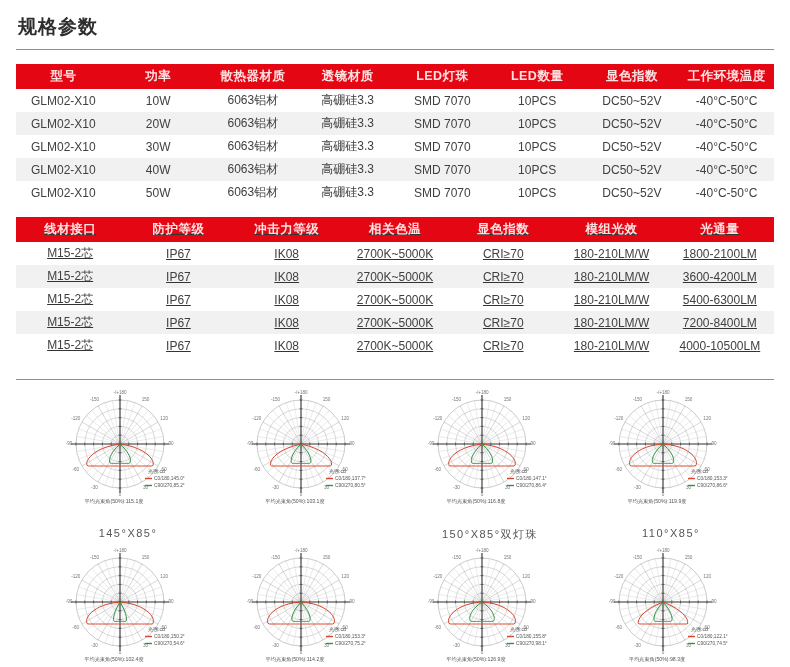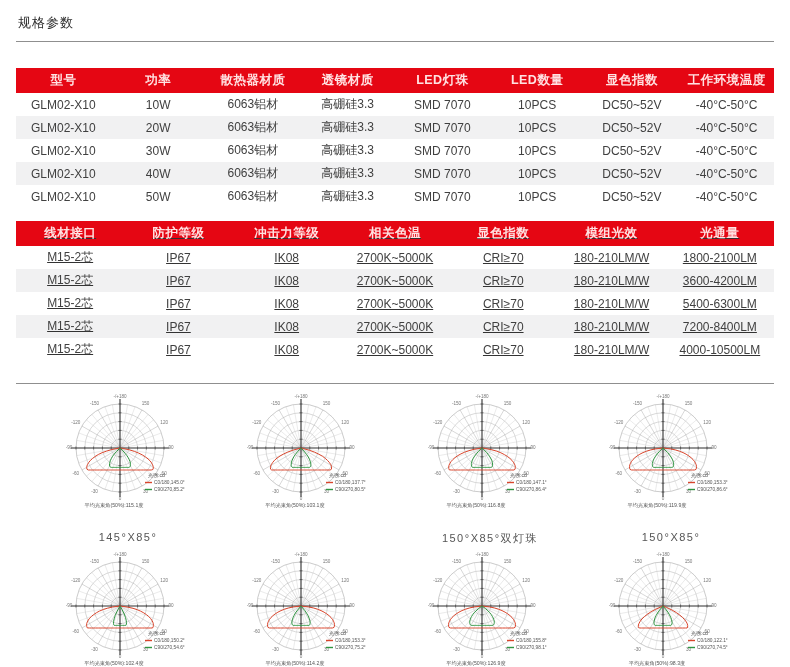--- a/index.html
+++ b/index.html
@@ -1,23 +1,23 @@
 <!DOCTYPE html>
 <html style="--accent: #e50613; --head-text: #ffe2e2;"><head>
 <meta charset="utf-8">
 <style>
   html,body{margin:0;padding:0;}
   body{
     width:790px;height:667px;background:#ffffff;overflow:hidden;
     font-family:"Liberation Sans","DejaVu Sans",sans-serif;color:#333;
   }
   .content{padding:14px 16px 0 16px;}
-  .section-title{font-size:13px;font-weight:normal;color:#2d2d2d;letter-spacing:1px;padding-left:2px;}
+  .section-title{font-size:19px;font-weight:bold;color:#2d2d2d;letter-spacing:1px;padding-left:2px;}
   .rule{border-bottom:1px solid #8f8f8f;margin-top:9px;}
-  .tbl-wrap{margin-top:26px;}
+  .tbl-wrap{margin-top:14px;}
   .tbl-wrap + .tbl-wrap{margin-top:13px;text-decoration:underline;}
   table{width:100%;border-collapse:collapse;table-layout:fixed;}
   th{
     background:var(--accent,#e50613);color:var(--head-text,#ffe2e2);
     font-size:12.5px;font-weight:bold;height:23px;letter-spacing:.5px;
   }
   td{font-size:12px;height:21px;text-align:center;color:#404040;background:#ffffff;}
   tr.alt td{background:#f1f1f2;}
   .curve-section{margin-top:22px;}
   .curve-grid{
@@ -490,21 +490,21 @@
             <text x="52.5" y="9.832704406993628" text-anchor="middle" dominant-baseline="middle" font-size="4.6" fill="#777">-150</text>
             <text x="78" y="3" text-anchor="middle" dominant-baseline="middle" font-size="4.6" fill="#777">-/+180</text>
             <path d="M78,54 L78.0,54.0 L70.6,54.9 L65.7,55.9 L61.6,57.2 L58.0,58.6 L54.9,60.2 L52.2,61.9 L49.9,63.7 L48.0,65.5 L46.6,67.3 L45.5,69.2 L44.8,70.9 L44.5,72.5 L44.6,74.1 L45.0,75.4 L46.6,76.0 L48.8,76.0 L50.8,76.0 L52.7,76.0 L54.4,76.0 L56.0,76.0 L57.5,76.0 L58.9,76.0 L60.2,76.0 L61.4,76.0 L62.6,76.0 L63.7,76.0 L64.8,76.0 L65.8,76.0 L66.8,76.0 L67.7,76.0 L68.7,76.0 L69.6,76.0 L70.4,76.0 L71.3,76.0 L72.1,76.0 L72.9,76.0 L73.7,76.0 L74.5,76.0 L75.3,76.0 L76.1,76.0 L76.8,76.0 L77.6,76.0 L78.4,76.0 L79.2,76.0 L79.9,76.0 L80.7,76.0 L81.5,76.0 L82.3,76.0 L83.1,76.0 L83.9,76.0 L84.7,76.0 L85.6,76.0 L86.4,76.0 L87.3,76.0 L88.3,76.0 L89.2,76.0 L90.2,76.0 L91.2,76.0 L92.3,76.0 L93.4,76.0 L94.6,76.0 L95.8,76.0 L97.1,76.0 L98.5,76.0 L100.0,76.0 L101.6,76.0 L103.3,76.0 L105.2,76.0 L107.2,76.0 L109.4,76.0 L111.0,75.4 L111.4,74.1 L111.5,72.5 L111.2,70.9 L110.5,69.2 L109.4,67.3 L108.0,65.5 L106.1,63.7 L103.8,61.9 L101.1,60.2 L98.0,58.6 L94.4,57.2 L90.3,55.9 L85.4,54.9 L78.0,54.0 Z" fill="none" stroke="#d9452c" stroke-width="1" stroke-linejoin="round"></path>
             <path d="M78,54 L78.0,54.0 L74.4,57.4 L72.3,59.8 L70.6,62.1 L69.3,64.2 L68.4,66.1 L67.8,67.9 L67.4,69.4 L67.3,70.8 L67.5,71.9 L67.8,72.7 L68.4,73.3 L69.2,73.4 L70.0,73.4 L70.8,73.4 L71.5,73.4 L72.3,73.4 L73.0,73.4 L73.7,73.4 L74.4,73.4 L75.1,73.4 L75.8,73.4 L76.5,73.4 L77.2,73.4 L77.8,73.4 L78.5,73.4 L79.2,73.4 L79.9,73.4 L80.6,73.4 L81.2,73.4 L81.9,73.4 L82.6,73.4 L83.4,73.4 L84.1,73.4 L84.9,73.4 L85.6,73.4 L86.4,73.4 L87.2,73.4 L87.9,73.0 L88.4,72.3 L88.6,71.3 L88.7,70.1 L88.5,68.7 L88.0,67.0 L87.2,65.1 L86.1,63.1 L84.6,61.0 L82.7,58.6 L80.1,56.0 Z" fill="none" stroke="#2e9440" stroke-width="1" stroke-linejoin="round"></path>
             <text x="106" y="83" font-size="5" fill="#444">光强:cd</text>
             <line x1="103" y1="88.5" x2="110" y2="88.5" stroke="#d9452c" stroke-width="1.4"></line>
             <text x="112" y="90" font-size="4.8" fill="#555">C0/180,153.3°</text>
             <line x1="103" y1="95.5" x2="110" y2="95.5" stroke="#2e9440" stroke-width="1.4"></line>
             <text x="112" y="97" font-size="4.8" fill="#555">C90/270,86.6°</text>
             <text x="72" y="113" text-anchor="middle" font-size="5.2" fill="#555">平均光束角(50%):119.9度</text>
-          </svg><div class="chart-label">150°X85°</div></div>
+          </svg><div class="chart-label">110°X85°</div></div>
         <div class="chart-cell"><svg viewBox="0 0 172 120" width="172" height="120">
             <circle cx="78" cy="54" r="8.8" fill="none" stroke="#9f9f9f" stroke-width="0.4"></circle>
             <circle cx="78" cy="54" r="17.6" fill="none" stroke="#9f9f9f" stroke-width="0.4"></circle>
             <circle cx="78" cy="54" r="26.4" fill="none" stroke="#9f9f9f" stroke-width="0.4"></circle>
             <circle cx="78" cy="54" r="35.2" fill="none" stroke="#9f9f9f" stroke-width="0.4"></circle>
             <circle cx="78" cy="54" r="44" fill="none" stroke="#9f9f9f" stroke-width="0.55"></circle>
             <line x1="78" y1="54" x2="85.64051981734494" y2="97.33154113253715" stroke="#c6c6c6" stroke-width="0.35"></line>
             <line x1="78" y1="54" x2="93.04888630632942" y2="95.34647531457998" stroke="#c6c6c6" stroke-width="0.35"></line>
             <line x1="78" y1="54" x2="100" y2="92.1051177665153" stroke="#a8a8a8" stroke-width="0.45"></line>
             <line x1="78" y1="54" x2="106.28265482620773" y2="87.70595549723504" stroke="#c6c6c6" stroke-width="0.35"></line>

